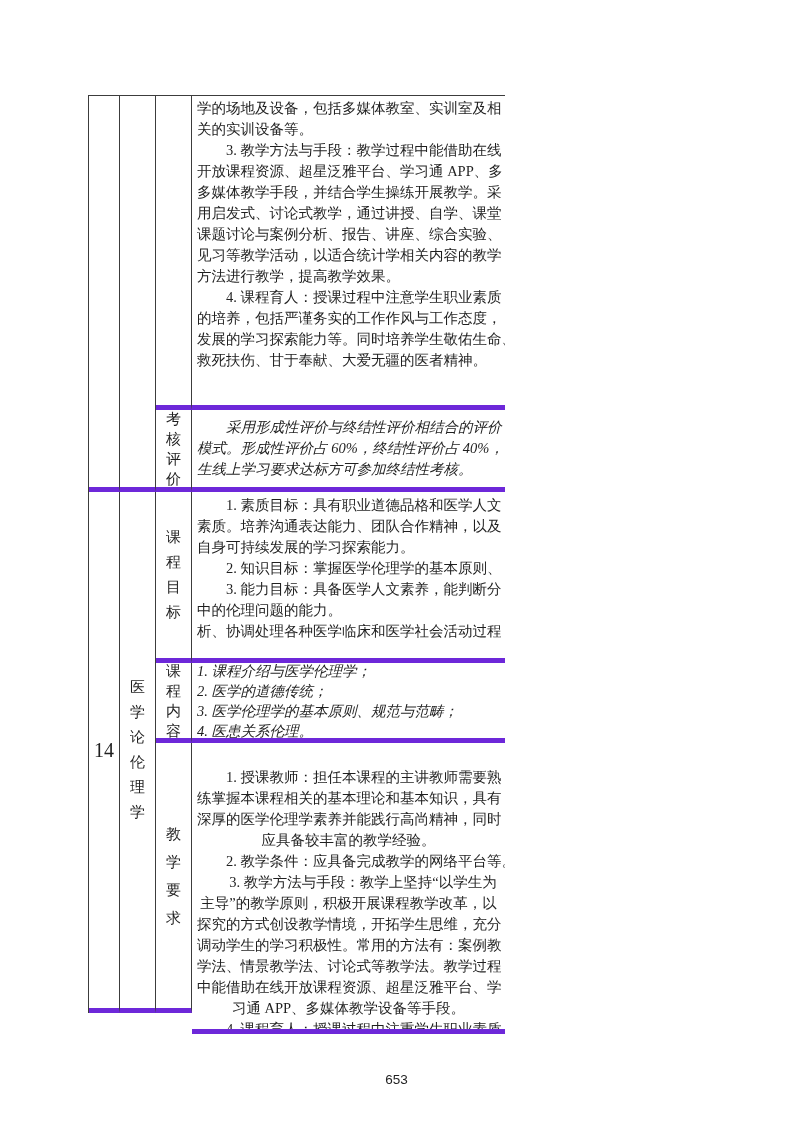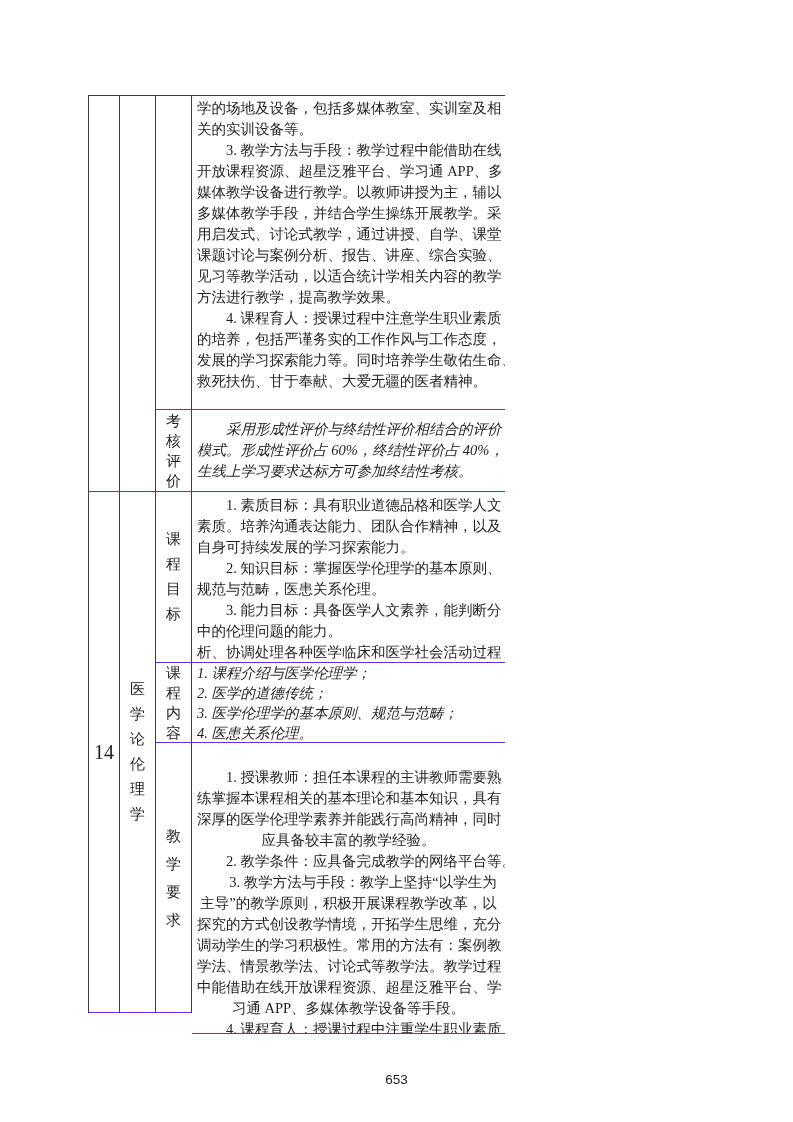--- a/index.html
+++ b/index.html
@@ -26,21 +26,21 @@
     border-left: 1px solid #3c3c3c;
     border-top: 1px solid #3c3c3c;
     box-sizing: border-box;
   }
   .cell {
     position: absolute;
     box-sizing: border-box;
     overflow: hidden;
   }
   .br { border-right: 1px solid #3c3c3c; }
-  .bb { border-bottom: 1px solid #6d28d9; }
+  .bb { border-bottom: 5px solid #6d28d9; }
   .content-cell {
     padding: 2px 5px 0 5px;
     font-size: 14.5px;
   }
   .tline {
     line-height: 21px;
     white-space: pre;
     letter-spacing: 0px;
   }
   .centerv {
@@ -91,21 +91,20 @@
 
     <div class="cell br bb num-cell" style="left:0; top:0; width:31px; height:396px;"></div>
     <div class="cell br bb name-cell label-cell" style="left:31px; top:0; width:36px; height:396px;"></div>
 
     <div class="cell br bb label-cell" style="left:67px; top:0; width:36px; height:314px;"></div>
     <div class="cell bb content-cell" style="left:103px; top:0; width:313px; height:314px;">
         <div class="tline">学的场地及设备，包括多媒体教室、实训室及相</div>
         <div class="tline">关的实训设备等。</div>
         <div class="tline">　　3. 教学方法与手段：教学过程中能借助在线</div>
         <div class="tline">开放课程资源、超星泛雅平台、学习通 APP、多</div>
-        <div class="tline">媒体教学设备进行教学。以教师讲授为主，辅以</div>
         <div class="tline">多媒体教学手段，并结合学生操练开展教学。采</div>
         <div class="tline">用启发式、讨论式教学，通过讲授、自学、课堂</div>
         <div class="tline">课题讨论与案例分析、报告、讲座、综合实验、</div>
         <div class="tline">见习等教学活动，以适合统计学相关内容的教学</div>
         <div class="tline">方法进行教学，提高教学效果。</div>
         <div class="tline">　　4. 课程育人：授课过程中注意学生职业素质</div>
         <div class="tline">的培养，包括严谨务实的工作作风与工作态度，</div>
         <div class="tline">发展的学习探索能力等。同时培养学生敬佑生命、</div>
         <div class="tline">救死扶伤、甘于奉献、大爱无疆的医者精神。</div>
       </div>
@@ -136,21 +135,20 @@
         <div class="vchar">课</div>
         <div class="vchar">程</div>
         <div class="vchar">目</div>
         <div class="vchar">标</div>
       </div>
     <div class="cell bb content-cell" style="left:103px; top:396px; width:313px; height:171px; padding-top:3px;">
         <div class="tline">　　1. 素质目标：具有职业道德品格和医学人文</div>
         <div class="tline">素质。培养沟通表达能力、团队合作精神，以及</div>
         <div class="tline">自身可持续发展的学习探索能力。</div>
         <div class="tline">　　2. 知识目标：掌握医学伦理学的基本原则、</div>
-        <div class="tline">规范与范畴，医患关系伦理。</div>
         <div class="tline">　　3. 能力目标：具备医学人文素养，能判断分</div>
         <div class="tline">中的伦理问题的能力。</div>
         <div class="tline">析、协调处理各种医学临床和医学社会活动过程</div>
       </div>
 
     <div class="cell br bb label-cell label-neirong" style="left:67px; top:567px; width:36px; height:80px;">
         <div class="vchar">课</div>
         <div class="vchar">程</div>
         <div class="vchar">内</div>
         <div class="vchar">容</div>

